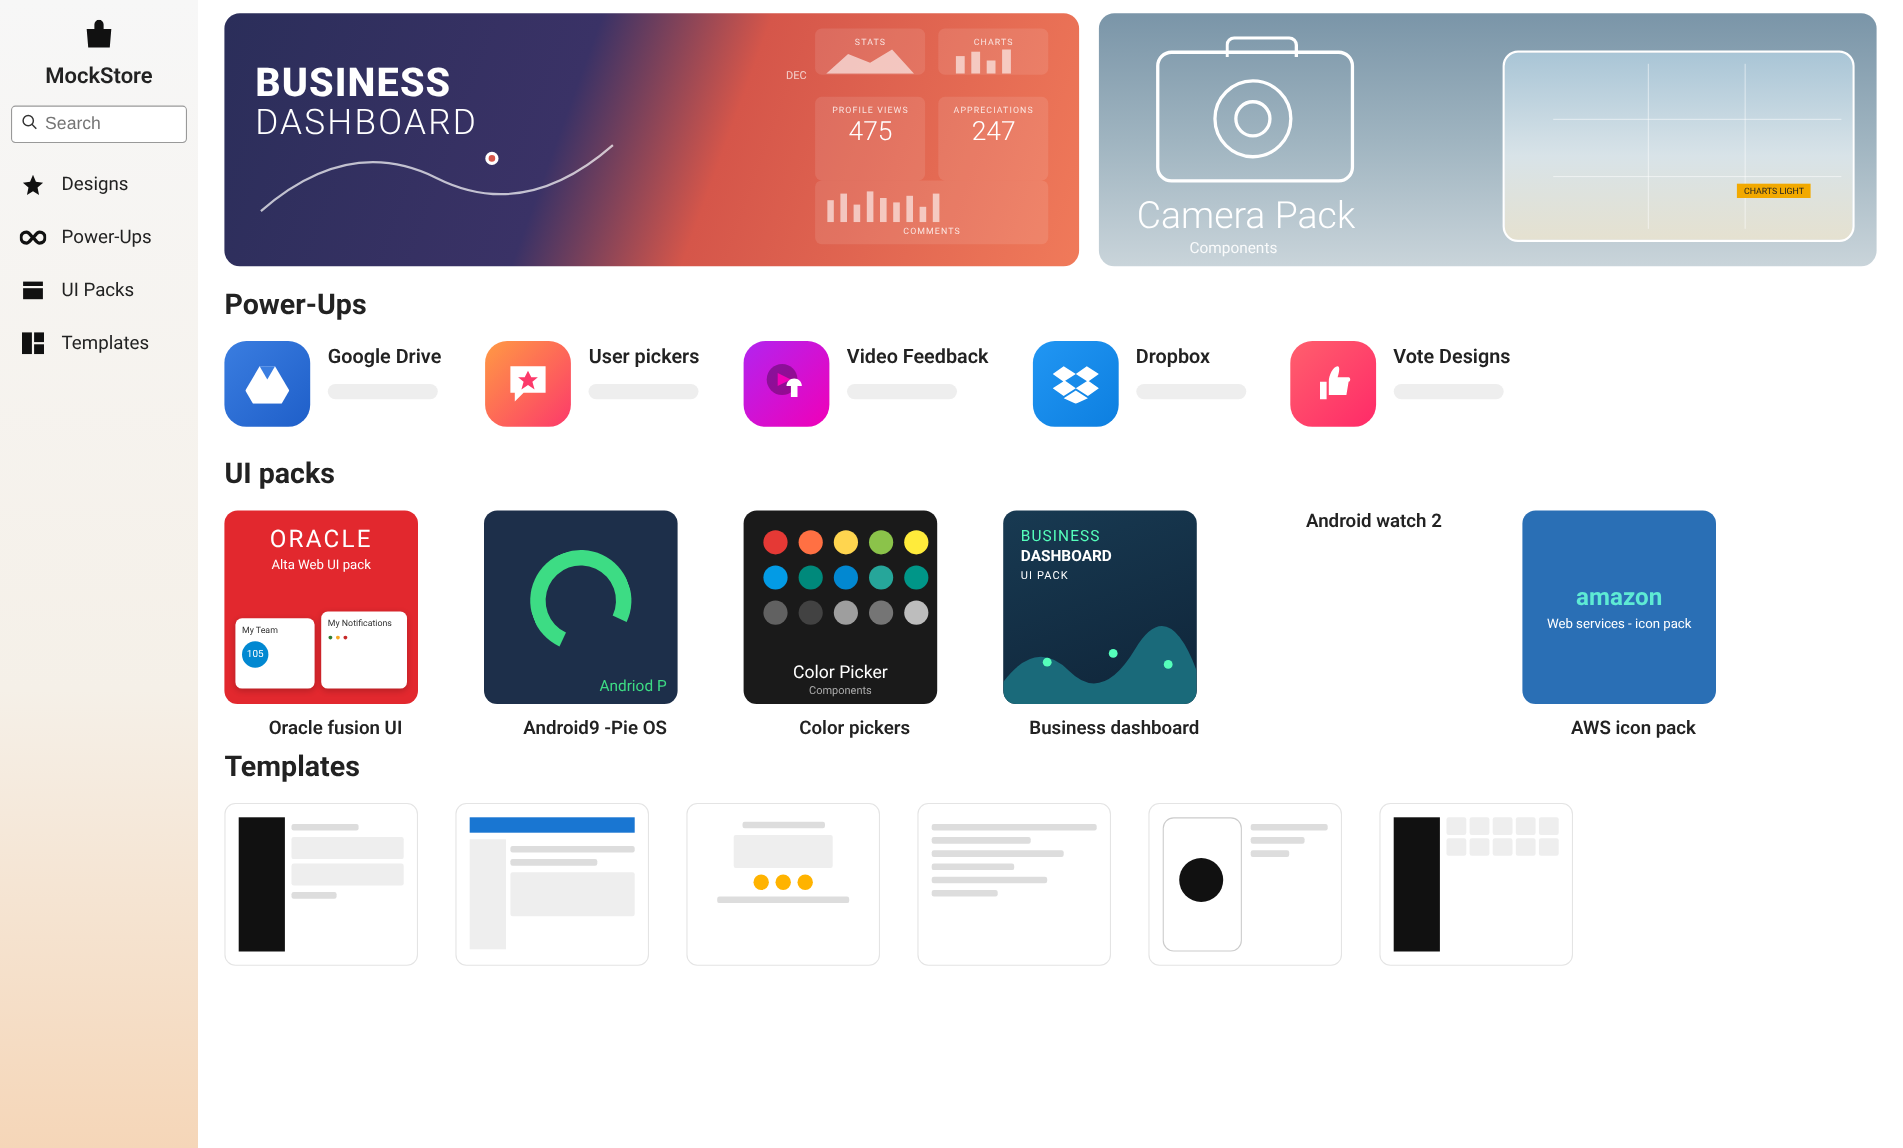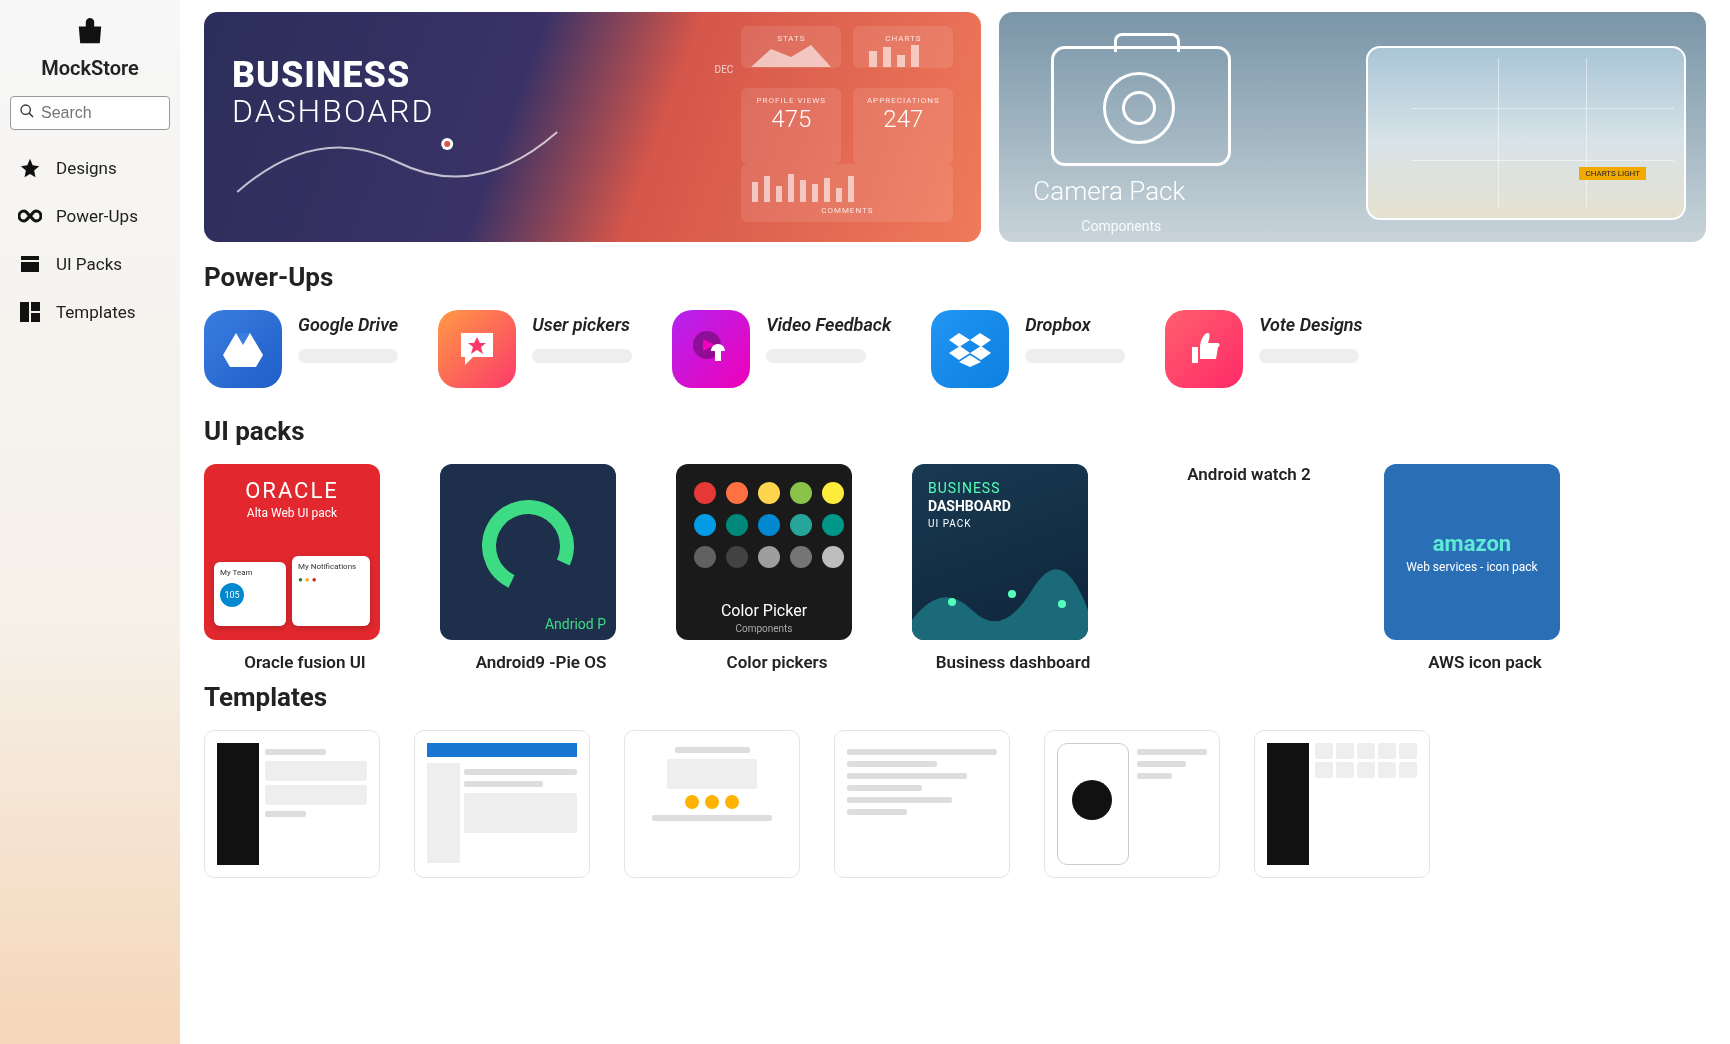--- a/index.html
+++ b/index.html
@@ -22,31 +22,31 @@
   .hero-left .statbox { position: absolute; background: rgba(255,255,255,0.10); border-radius: 6px; text-align: center; padding: 8px 10px 4px; }
   .hero-left .statbox.small { width: 100px; height: 42px; }
   .hero-left .statbox.big { width: 100px; height: 76px; }
   .hero-left .statbox .lbl { font-size: 8px; letter-spacing: 1px; opacity: .8; }
   .hero-left .statbox .val { font-size: 24px; font-weight: 300; }
   .hero-left .curve { position: absolute; left: 0; bottom: 30px; width: 60%; height: 110px; }
   .hero-right .cam-outline { position: absolute; left: 52px; top: 34px; width: 180px; height: 120px; border: 3px solid #fff; border-radius: 14px; }
   .hero-right .cam-outline::before { content: ""; position: absolute; top: -16px; left: 60px; width: 60px; height: 16px; border: 3px solid #fff; border-bottom: 0; border-radius: 8px 8px 0 0; }
   .hero-right .cam-lens { position: absolute; left: 104px; top: 60px; width: 72px; height: 72px; border: 3px solid #fff; border-radius: 50%; }
   .hero-right .cam-lens::after { content: ""; position: absolute; inset: 16px; border: 3px solid #fff; border-radius: 50%; }
-  .hero-right .ctitle { position: absolute; left: 34px; top: 164px; font-size: 26px; font-weight: 700; }
+  .hero-right .ctitle { position: absolute; left: 34px; top: 164px; font-size: 34px; font-weight: 700; }
   .hero-right .ctitle span { font-weight: 300; }
   .hero-right .csub { position: absolute; left: 82px; top: 206px; font-size: 14px; opacity: .9; }
   .hero-right .phone { position: absolute; right: 20px; top: 34px; width: 320px; height: 174px; border: 2px solid #fff; border-radius: 14px; background: linear-gradient(180deg,#a9c5d6 0%,#d8e3e8 55%,#e5e1d0 100%); }
   .hero-right .phone .grid { position: absolute; inset: 10px 10px 10px 44px; }
   .hero-right .phone .grid::before, .hero-right .phone .grid::after { content:""; position:absolute; background:rgba(255,255,255,.5); }
   .hero-right .phone .grid::before { left:33%; top:0; width:1px; height:100%; box-shadow: 88px 0 0 rgba(255,255,255,.5); }
   .hero-right .phone .grid::after { top:33%; left:0; height:1px; width:100%; box-shadow: 0 52px 0 rgba(255,255,255,.5); }
   .hero-right .phone .tag { position:absolute; right:38px; bottom:38px; background:#f2a900; color:#222; font-size:8px; padding:2px 6px; }
   .section-title { font-size: 26px; font-weight: 700; color: #222; margin: 10px 0 18px; }
-  .powerups { display: flex; gap: 40px; margin-bottom: 28px; font-style: italic; }
+  .powerups { display: flex; gap: 40px; margin-bottom: 28px; }
   .pu { display: flex; align-items: flex-start; gap: 16px; cursor: pointer; }
   .pu-ico { width: 78px; height: 78px; border-radius: 20px; display: flex; align-items: center; justify-content: center; flex-shrink: 0; }
   .pu-txt { display: flex; flex-direction: column; gap: 14px; padding-top: 4px; }
   .pu-name { font-size: 18px; font-weight: 600; color: #222; }
   .pu-bar { width: 100px; height: 14px; background: #eee; border-radius: 8px; }
   .grid6 { display: flex; gap: 34px; margin-bottom: 10px; }
   .pack { width: 202px; cursor: pointer; }
   .pack-img { width: 176px; height: 176px; border-radius: 12px; margin-bottom: 12px; position: relative; overflow: hidden; }
   .pack-title { text-align: center; font-size: 17px; font-weight: 600; color: #222; }
   .tmpl-row { display: flex; gap: 34px; }

